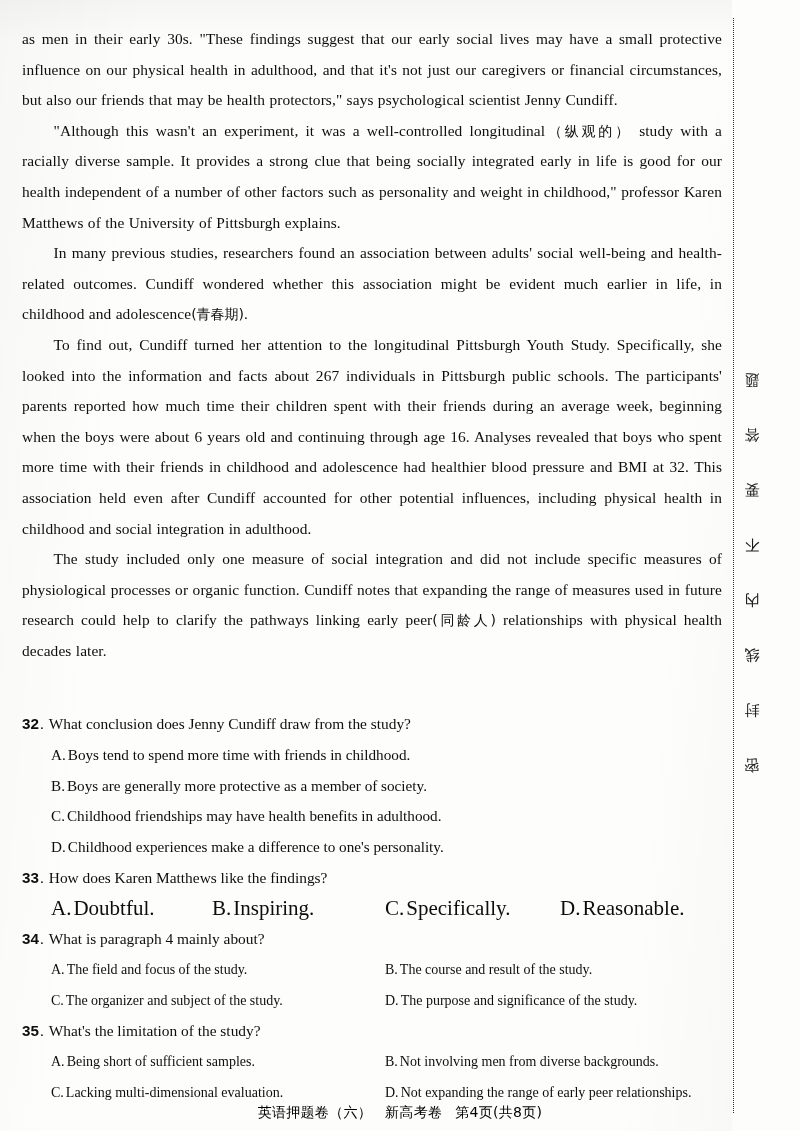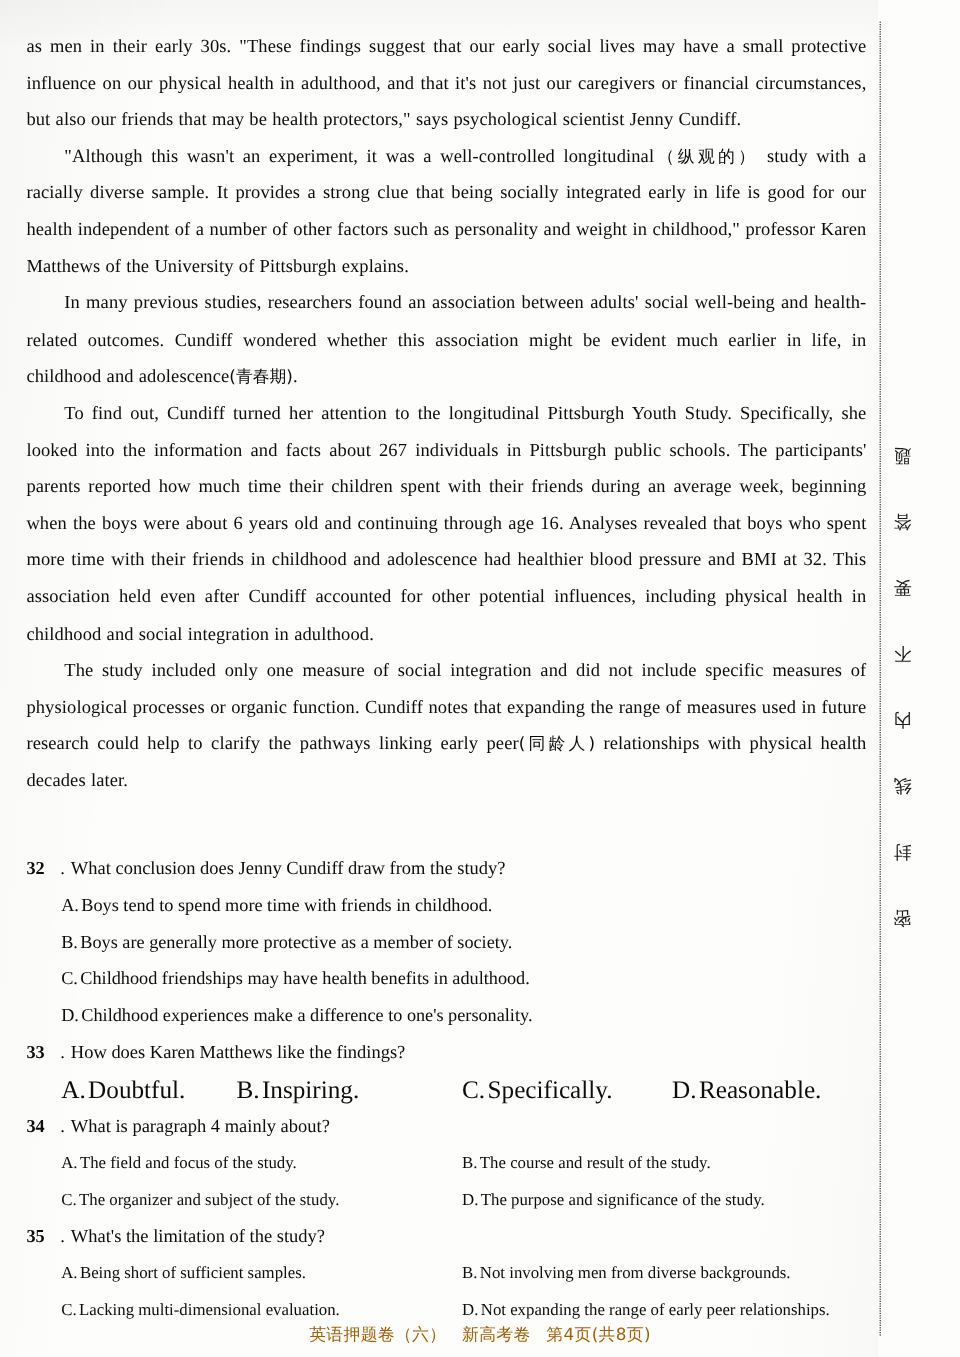--- a/index.html
+++ b/index.html
@@ -79,24 +79,24 @@
   }
 
   .q-stem {
     font-size: 15.4px;
     line-height: 30.8px;
     white-space: nowrap;
     display: flex;
     align-items: baseline;
   }
   .q-num {
-    font-family: Liberation Serif, serif;
+    font-family: Liberation Sans, sans-serif;
     font-weight: bold;
     font-size: 15.2px;
-    margin-right: 13px;
+    margin-right: 1px;
   }
   .q-dot {
     font-size: 15.4px;
     margin-right: 5px;
   }
   .q-text {
     font-size: 15.4px;
   }
 
   
@@ -113,21 +113,21 @@
     height: 30.7px;
     line-height: 30.7px;
     font-size: 21px;
   }
   .opt-inline .opt-cell {
     position: absolute;
     white-space: nowrap;
     top: 0;
   }
   .opt-inline .c1 { left: 29px; }
-  .opt-inline .c2 { left: 175px; }
+  .opt-inline .c2 { left: 190px; }
   .opt-inline .c3 { left: 363px; }
   .opt-inline .c4 { left: 538px; }
 
   
   .opt-grid .opt-line {
     position: relative;
     height: 30.7px;
     line-height: 30.7px;
     font-size: 14px;
   }
@@ -177,21 +177,21 @@
 
   
   .footer {
     position: absolute;
     left: 0;
     top: 1104px;
     width: 800px;
     text-align: center;
     font-family: "DejaVu Sans", "Liberation Sans", sans-serif;
     font-size: 14px;
-    color: #a16207;
+    color: #000000;
     letter-spacing: 0.3px;
   }
   .footer .seg {
     display: inline-block;
   }
   .footer .gap {
     display: inline-block;
     width: 13px;
   }
 </style>

